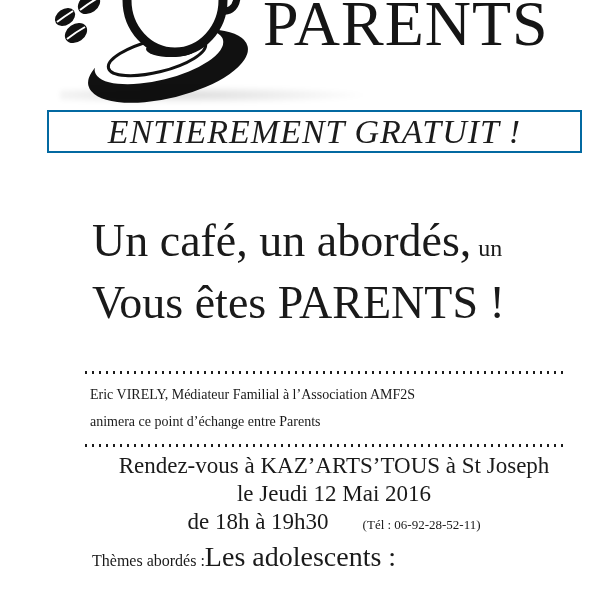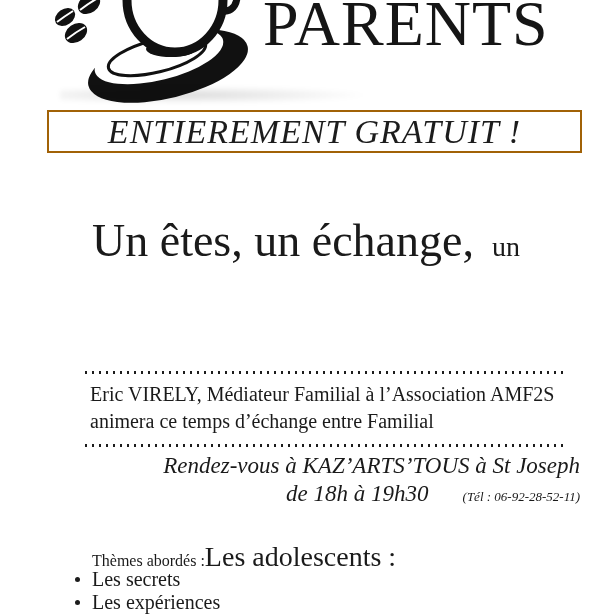--- a/index.html
+++ b/index.html
@@ -10,43 +10,43 @@
   
   .logo-wrap{position:absolute;left:33px;top:-44px;width:215px;height:150px;}
   .logo-shadow{position:absolute;left:60px;top:86px;width:310px;height:18px;
        background:radial-gradient(ellipse at 40% 50%,rgba(0,0,0,0.14),rgba(0,0,0,0) 70%);
        filter:blur(2px);}
   .title{position:absolute;left:263px;top:-8px;font-size:64px;line-height:1;
        letter-spacing:1px;color:#151515;}
 
   
   .banner{position:absolute;left:47px;top:110px;width:535px;height:43px;
-       border:2px solid #a16207;box-sizing:border-box;background:#fff;
+       border:2px solid #0369a1;box-sizing:border-box;background:#fff;
        display:flex;align-items:center;justify-content:center;}
   .banner span{font-style:italic;font-size:34px;letter-spacing:1px;color:#1c1c1c;}
 
   
   .intro{position:absolute;left:92px;top:212px;width:480px;}
   .intro .l1{font-size:46px;line-height:58px;white-space:nowrap;}
-  .intro .l1 .small{font-size:28px;margin-left:18px;}
+  .intro .l1 .small{font-size:24px;margin-left:7px;}
   .intro .l2{font-size:29px;line-height:44px;}
   .intro .l3{font-size:46px;line-height:52px;}
 
   
   .dots{position:absolute;left:85px;width:478px;height:3px;
        background-image:repeating-linear-gradient(to right,#1c1c1c 0,#1c1c1c 2px,transparent 2px,transparent 7px);}
   .dots.d1{top:371px;}
   .dots.d2{top:444px;}
 
   
-  .mediator{position:absolute;left:90px;top:381px;font-size:20px;line-height:27px;width:500px;}
+  .mediator{position:absolute;left:90px;top:381px;font-size:14px;line-height:27px;width:500px;}
 
   
-  .event{position:absolute;left:88px;top:452px;width:492px;text-align:right;
-       font-size:23px;line-height:28px;font-style:italic;}
+  .event{position:absolute;left:88px;top:452px;width:492px;text-align:center;
+       font-size:23px;line-height:28px;}
   .event .phone{font-size:13px;margin-left:34px;margin-top:12px;}
 
   
   .themes{position:absolute;left:92px;top:541px;width:480px;line-height:32px;white-space:nowrap;}
   .themes .label{font-size:16px;}
   .themes .topic{font-size:28px;margin-top:26px;}
   .bullets{position:absolute;left:70px;top:568px;margin:0;padding:0;list-style:none;}
   .bullets li{font-size:20px;line-height:23px;padding-left:22px;position:relative;}
   .bullets li::before{content:"";position:absolute;left:5px;top:9px;width:5px;height:5px;
        border-radius:50%;background:#1c1c1c;}
@@ -83,37 +83,35 @@
   </div>
   <div class="logo-shadow"></div>
 
   <div class="title">PARENTS</div>
 
   <div class="banner">
     <span>ENTIEREMENT GRATUIT !</span>
   </div>
 
   <div class="intro">
-    <div class="l1"><span>Un êtes, un échange,</span><span class="small">un</span></div>
+    <div class="l1"><span>Un café, un abordés,</span><span class="small">un</span></div>
+    <div class="l3">Vous êtes PARENTS !</div>
   </div>
 
   <div class="dots d1"></div>
 
   <div class="mediator">
     <div>Eric VIRELY, Médiateur Familial à l’Association AMF2S</div>
-    <div>animera ce temps d’échange entre Familial</div>
+    <div>animera ce point d’échange entre Parents</div>
   </div>
 
   <div class="dots d2"></div>
 
   <div class="event">
     <div>Rendez-vous à KAZ’ARTS’TOUS à St Joseph</div>
+    <div>le Jeudi 12 Mai 2016</div>
     <div><span>de 18h à 19h30</span><span class="phone">(Tél : 06-92-28-52-11)</span></div>
   </div>
 
   <div class="themes"><span class="label">Thèmes abordés :</span><span class="topic">Les adolescents :</span></div>
 
-  <ul class="bullets">
-    <li>Les secrets</li>
-    <li>Les expériences</li>
-  </ul>
 
 </div>
 
 </body></html>

